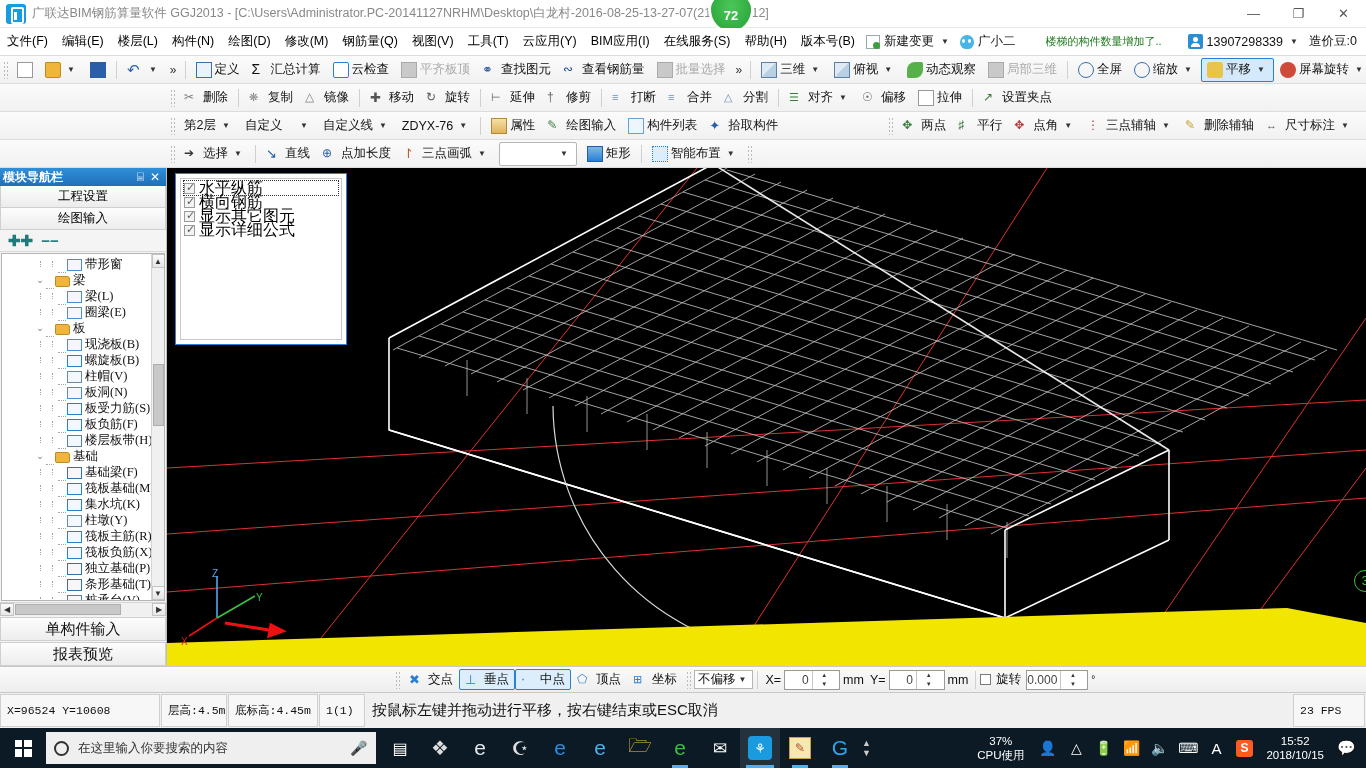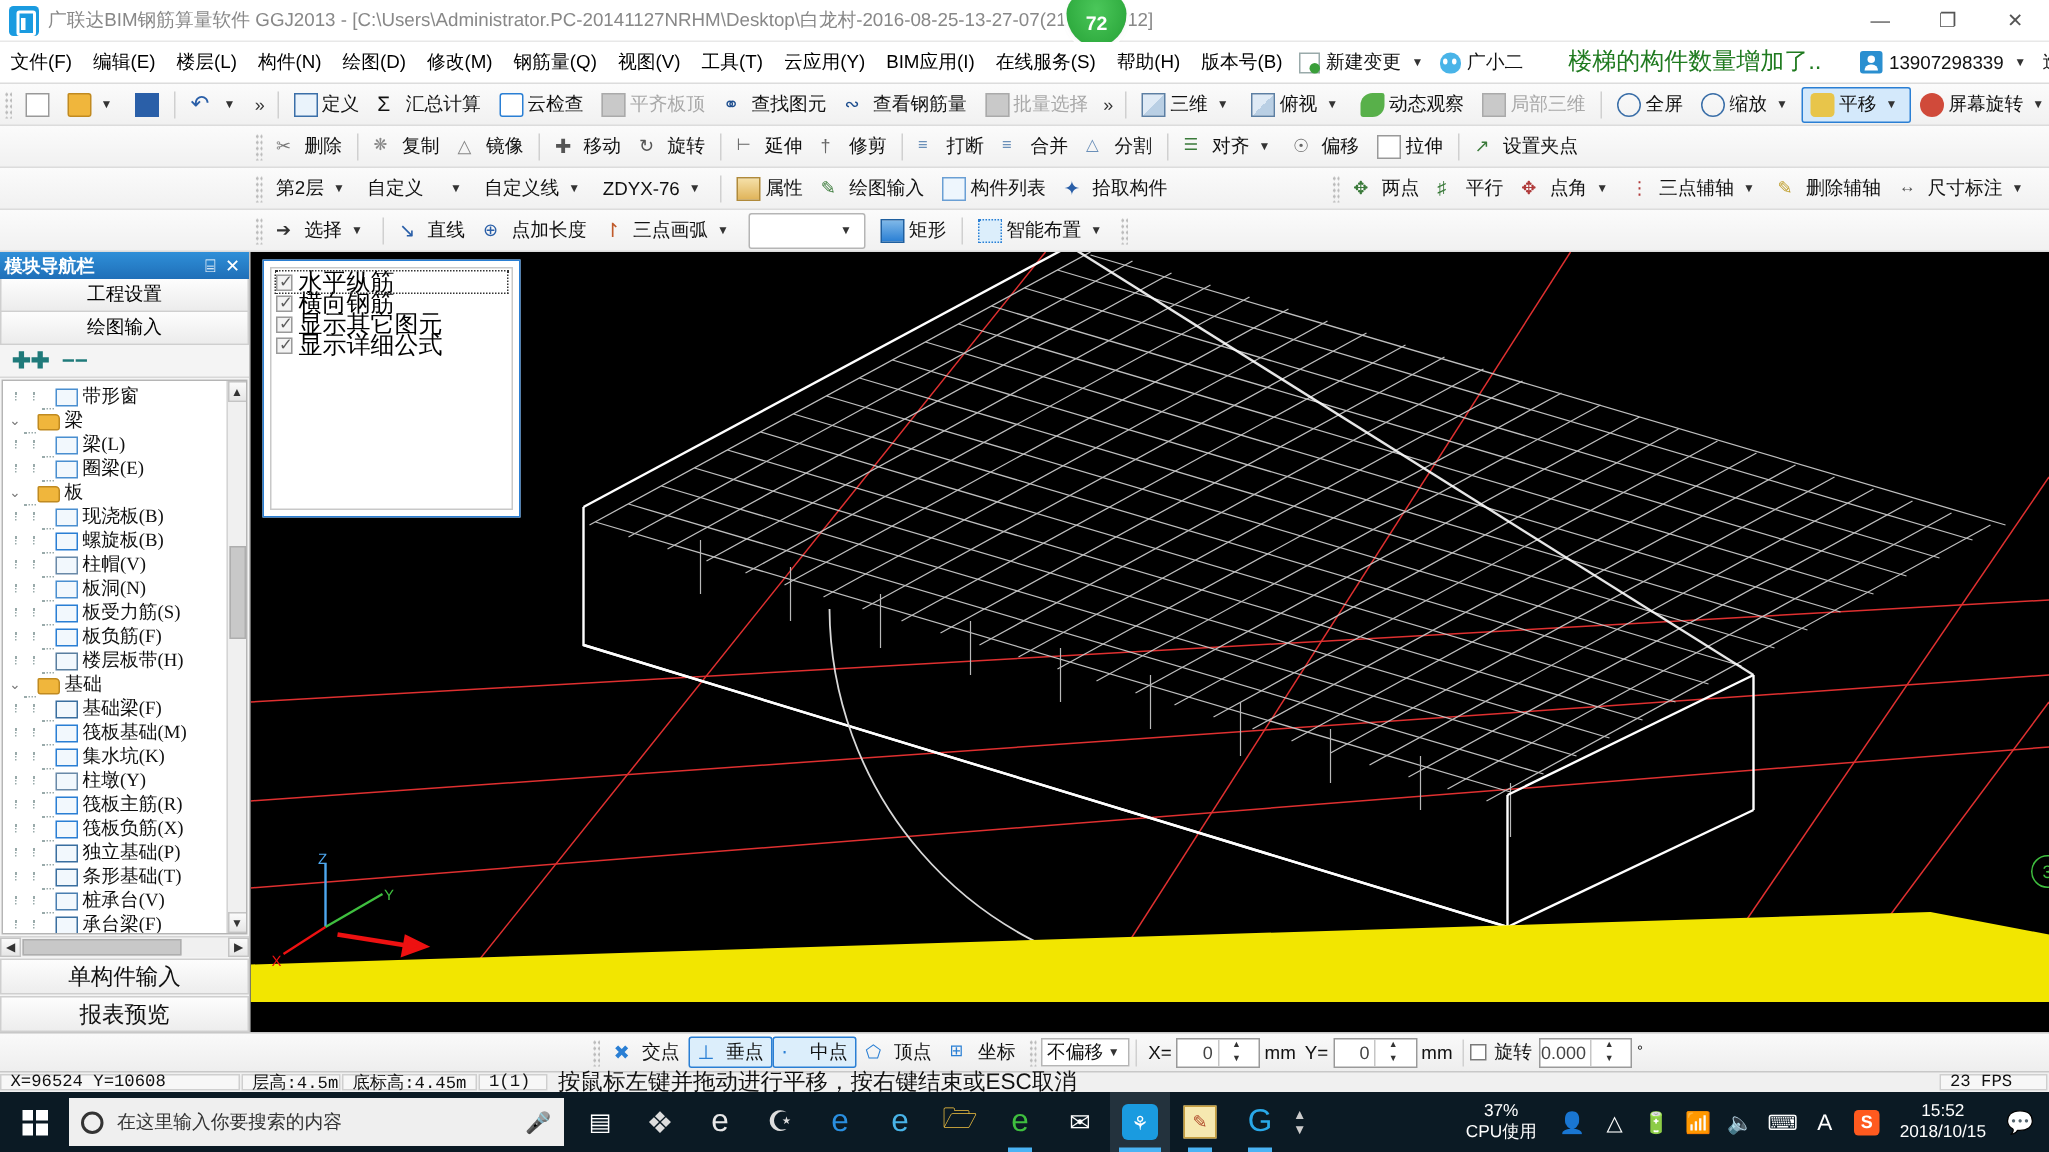--- a/index.html
+++ b/index.html
@@ -48,21 +48,21 @@
     height:28px; background:#fff; display:flex; align-items:center; flex:none;
     border-bottom:1px solid #dcdcdc; font-size:12.5px; position:relative;
   }
   .menu-item { padding:4px 7px; white-space:nowrap; color:#000; }
   .menu-extra { display:flex; align-items:center; gap:4px; padding:0 4px; white-space:nowrap; }
   .mini-ico { width:14px; height:14px; display:inline-block; flex:none; position:relative; }
   .ico-newdoc { background:#fff; border:1px solid #9aa; }
   .ico-newdoc:after { content:""; position:absolute; right:-1px; bottom:-1px; width:7px; height:7px; background:#3a9e3a; border-radius:50%; }
   .ico-face { background:#49b4e8; border-radius:50% 50% 45% 45%; }
   .ico-face:before { content:""; position:absolute; left:2px; top:4px; width:3px; height:4px; background:#fff; border-radius:50%; box-shadow:6px 0 0 #fff; }
-  .notice { color:#1f7a1f; font-size:16px; margin-left:26px; white-space:nowrap; }
+  .notice { color:#1f7a1f; font-size:11px; margin-left:26px; white-space:nowrap; }
   .ico-user { width:15px; height:15px; background:#2a8fd0; border-radius:2px; position:relative; }
   .ico-user:before { content:""; position:absolute; left:5px; top:3px; width:5px; height:5px; background:#fff; border-radius:50%; }
   .ico-user:after { content:""; position:absolute; left:3px; top:9px; width:9px; height:4px; background:#fff; border-radius:4px 4px 0 0; }
 
   
   .toolbar {
     height:28px; background:linear-gradient(#fbfbfb,#f1f1f1);
     border-bottom:1px solid #dcdcdc; display:flex; align-items:center;
     flex:none; font-size:12.5px; white-space:nowrap; overflow:hidden;
   }
@@ -102,21 +102,21 @@
   }
   .sb-title .sp { margin-left:auto; display:flex; gap:6px; padding-right:3px; font-weight:normal; }
   .sb-tab {
     height:22px; background:linear-gradient(#fdfdfd,#ececec); border:1px solid #cfcfcf;
     border-top:none; display:flex; align-items:center; justify-content:center;
     font-size:12.5px; color:#000; flex:none;
   }
   .sb-tools { height:22px; background:#f4f4f4; display:flex; align-items:center; gap:8px; padding-left:8px;
               border-bottom:1px solid #d8d8d8; flex:none; }
   .pm { font-size:15px; color:#1f7a7a; font-weight:bold; line-height:1; }
-  .tree-wrap { flex:1; background:#fff; border:1px solid #b5b5b5; margin:1px; overflow:hidden; position:relative; display:flex; }
+  .tree-wrap { flex:1; background:#fff; border:1px solid #b5b5b5; margin:1px; overflow:hidden; position:relative; display:flex;padding-left:30px; }
   .tree { flex:1; padding:2px 0 0 0; overflow:hidden; font-size:12px; }
   .tnode { display:flex; align-items:center; height:16px; padding-left:2px; white-space:nowrap; }
   .twig { width:12px; text-align:center; color:#777; font-size:9px; flex:none; }
   .tind { width:12px; flex:none; position:relative; }
   .tind:before { content:""; position:absolute; left:6px; top:-3px; bottom:-3px; border-left:1px dotted #9aa; }
   .tdash { width:9px; flex:none; position:relative; }
   .tdash:before { content:""; position:absolute; left:0; top:8px; width:8px; border-top:1px dotted #9aa; }
   .ticon { width:15px; height:14px; margin-right:3px; flex:none; }
   .tlabel { font-family:"Liberation Serif", serif; font-size:12.5px; }
   .tlabel.folder { font-weight:normal; }
@@ -171,21 +171,21 @@
                display:flex; align-items:center; padding:0 3px; font-size:12.5px; }
   .os-select .caret { margin-left:auto; }
   .spin { height:20px; width:56px; border:1px solid #9a9a9a; background:#fff; display:flex; align-items:center; }
   .spin span { flex:1; text-align:right; padding-right:3px; color:#444; font-size:12px; }
   .spin .arrows { width:12px; height:18px; display:flex; flex-direction:column;
                   border-left:1px solid #c6c6c6; }
   .spin .arrows i { flex:1; display:flex; align-items:center; justify-content:center; font-size:6px; color:#333; font-style:normal; }
   .os-cb { width:11px; height:11px; border:1px solid #7a7a7a; background:#fff; }
 
   
-  .statusbar { height:14px; background:#f0f0f0; display:flex; align-items:stretch; flex:none;
+  .statusbar { height:36px; background:#f0f0f0; display:flex; align-items:stretch; flex:none;
                border-top:1px solid #c8c8c8; font-family:"Liberation Mono", monospace; font-size:11.5px; }
   .st-cell { border:1px solid #cfcfcf; background:#f7f7f7; display:flex; align-items:center;
              padding:0 6px; margin:1px 1px 1px 0; white-space:nowrap; }
   .st-msg { border:none; background:transparent; font-family:"Liberation Sans", sans-serif; font-size:15px; }
 
   
   .taskbar { height:40px; background:#0b1a24; display:flex; align-items:center; flex:none; color:#fff; }
   .tb-start { width:46px; height:40px; display:flex; align-items:center; justify-content:center; }
   .winlogo { width:17px; height:17px; display:grid; grid-template-columns:1fr 1fr; grid-template-rows:1fr 1fr; gap:2px; }
   .winlogo i { background:#fff; display:block; }

